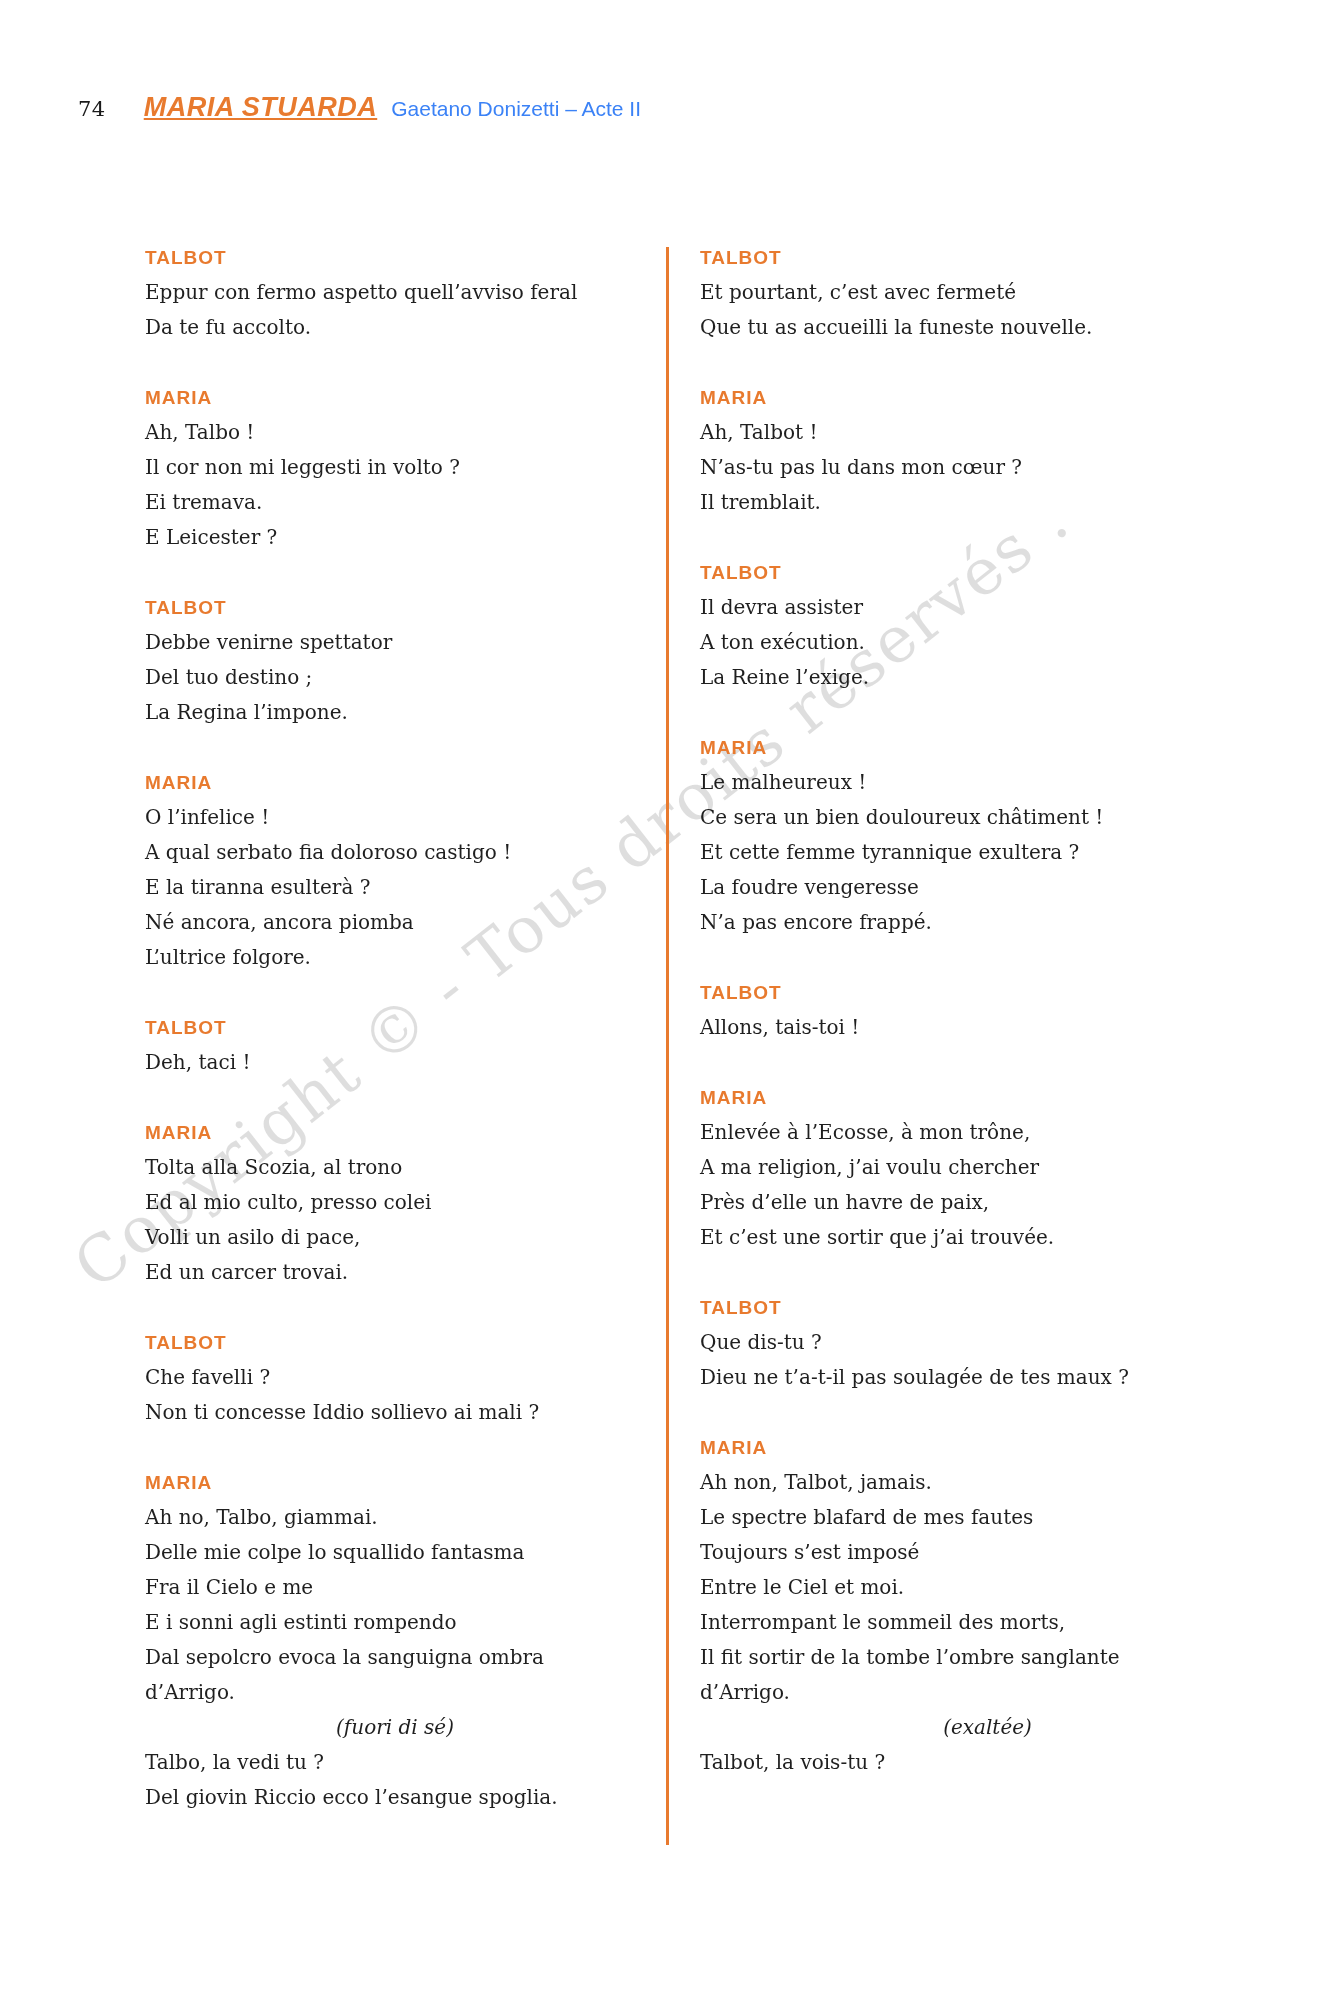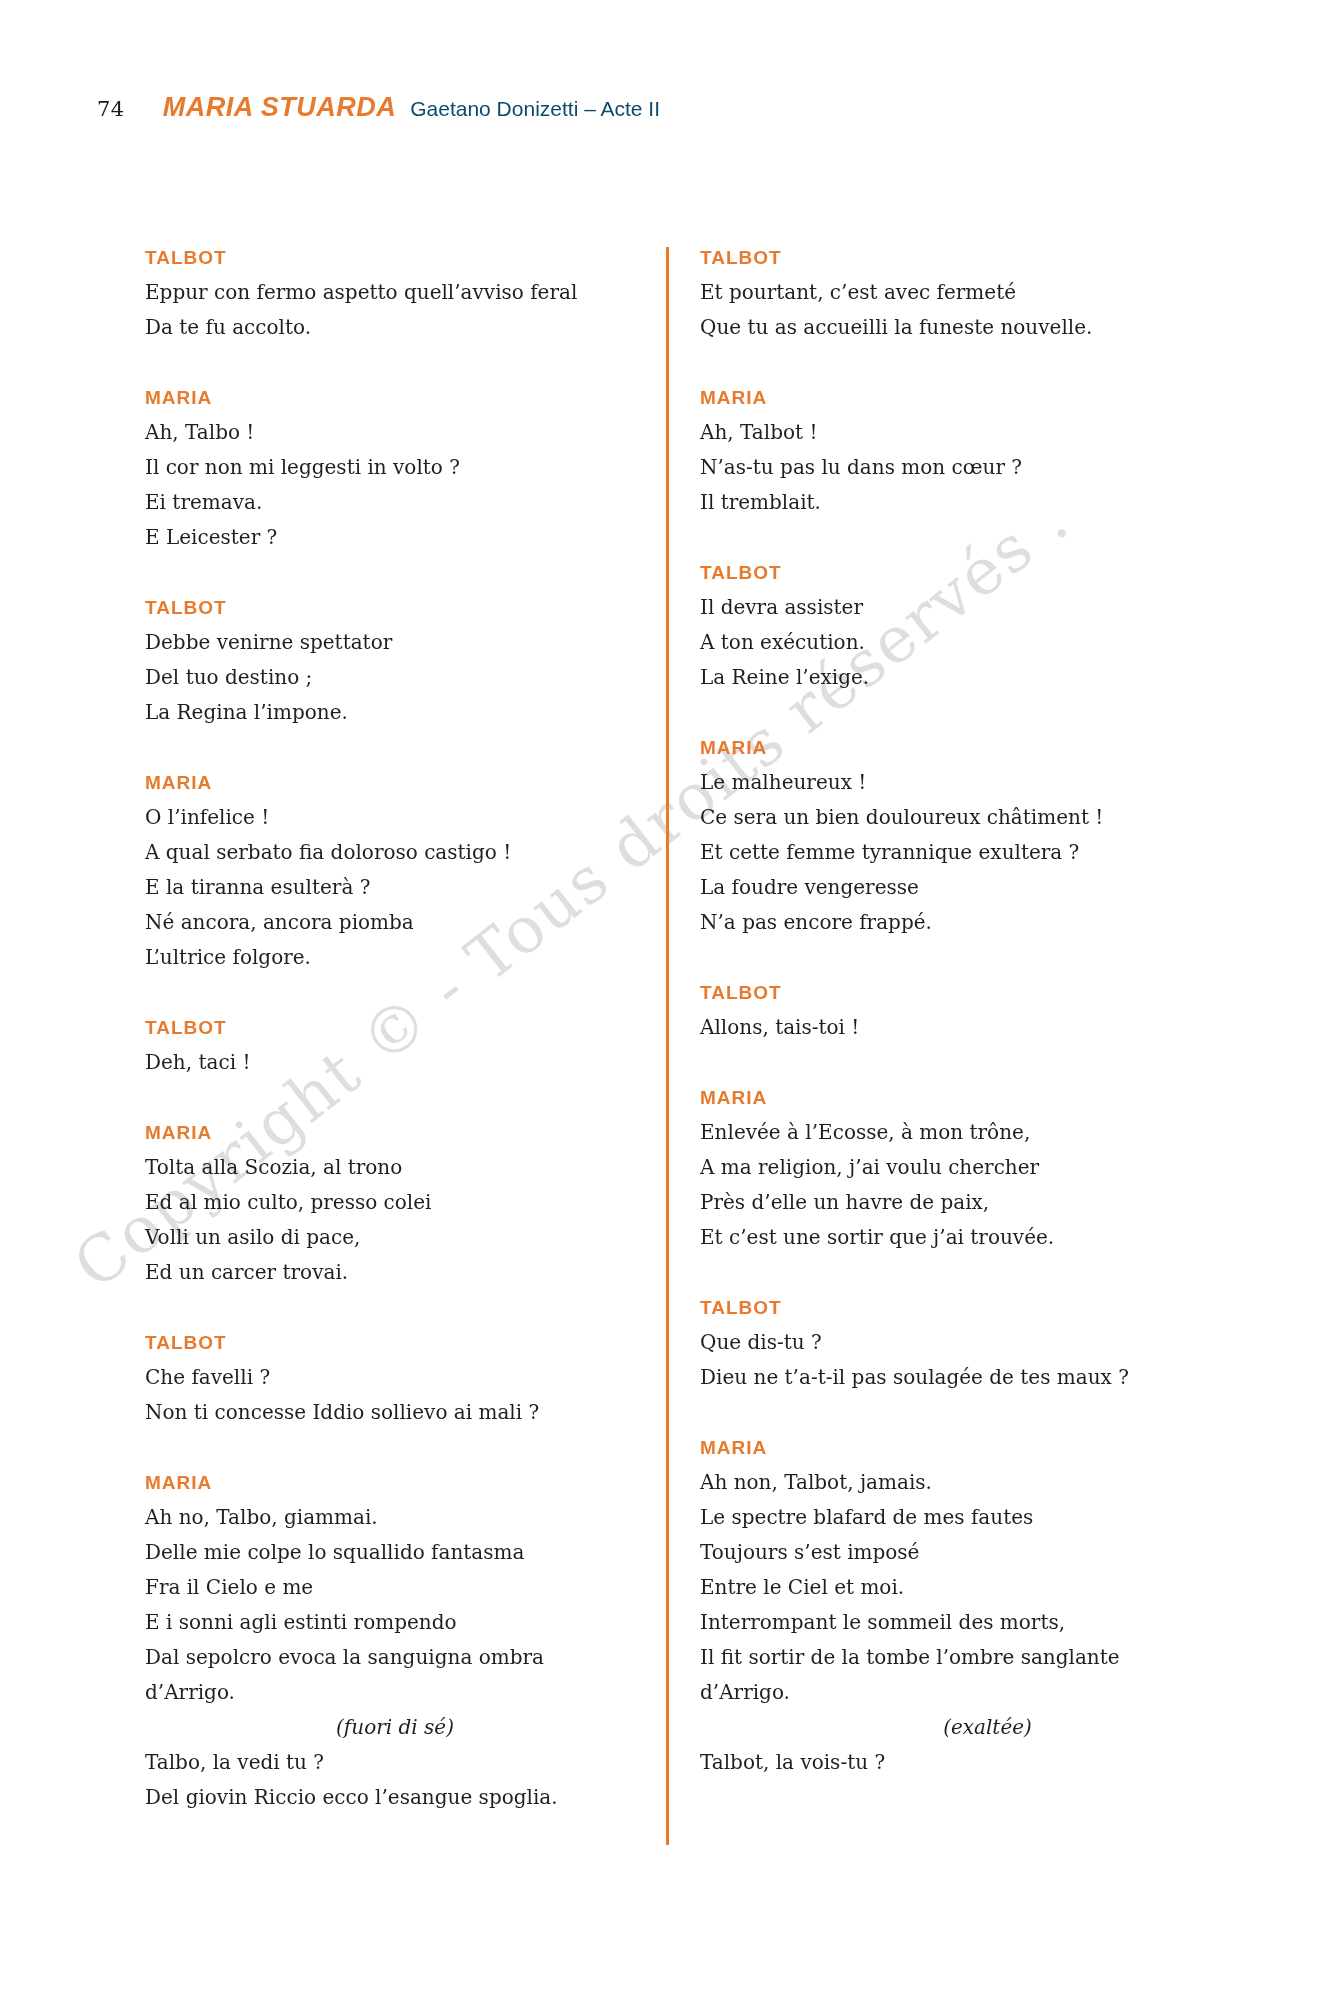--- a/index.html
+++ b/index.html
@@ -9,26 +9,26 @@
     height: 2000px;
     background: #ffffff;
     overflow: hidden;
     font-family: "DejaVu Serif", serif;
     color: #1f1f1f;
   }
   
   .header { position: absolute; top: 92px; left: 78px; white-space: nowrap; }
   .pagenum {
     font-family: "DejaVu Serif", serif;
-    font-size: 21px; color: #1a1a1a; letter-spacing: 0.5px; margin-left: 19px;
+    font-size: 21px; color: #1a1a1a; letter-spacing: 0.5px;
   }
   .opera-title {
     font-family: "Liberation Sans", sans-serif;
     font-style: italic; font-weight: 700;
-    font-size: 27px; margin-left: 38px; letter-spacing: 0.5px;
+    font-size: 27px; margin-left: 38px; letter-spacing: 0.5px; text-decoration: underline;
   }
   .opera-subtitle {
     font-family: "Liberation Sans", sans-serif;
     font-size: 21px; margin-left: 14px;
   }
   
   .watermark {
     position: absolute;
     left: -40px; top: 880px; width: 1160px;
     text-align: center;
@@ -62,21 +62,21 @@
     line-height: 35px;
     white-space: nowrap;
   }
   .line.italic { font-style: italic; text-align: center; }
 </style>
 </head>
 <body>
 
 <div class="page">
   <div class="header">
-    <span class="pagenum">74</span><span class="opera-title accent" style="color: rgb(232, 122, 46);">MARIA STUARDA</span><span class="opera-subtitle accent" style="color: #0c4a6e;">Gaetano Donizetti – Acte II</span>
+    <span class="pagenum">74</span><span class="opera-title accent" style="color: rgb(232, 122, 46);">MARIA STUARDA</span><span class="opera-subtitle accent" style="color: #3b82f6;">Gaetano Donizetti – Acte II</span>
   </div>
 
   <div class="watermark" style="color: rgba(0, 0, 0, 0.13);">Copyright © - Tous droits réservés .</div>
 
   <div class="col col-left" id="col-0">
       <div class="block">
         <div class="speaker" style="color: rgb(232, 122, 46);">TALBOT</div>
         <div class="line">Eppur con fermo aspetto quell’avviso feral</div>
         <div class="line">Da te fu accolto.</div>
       </div>

